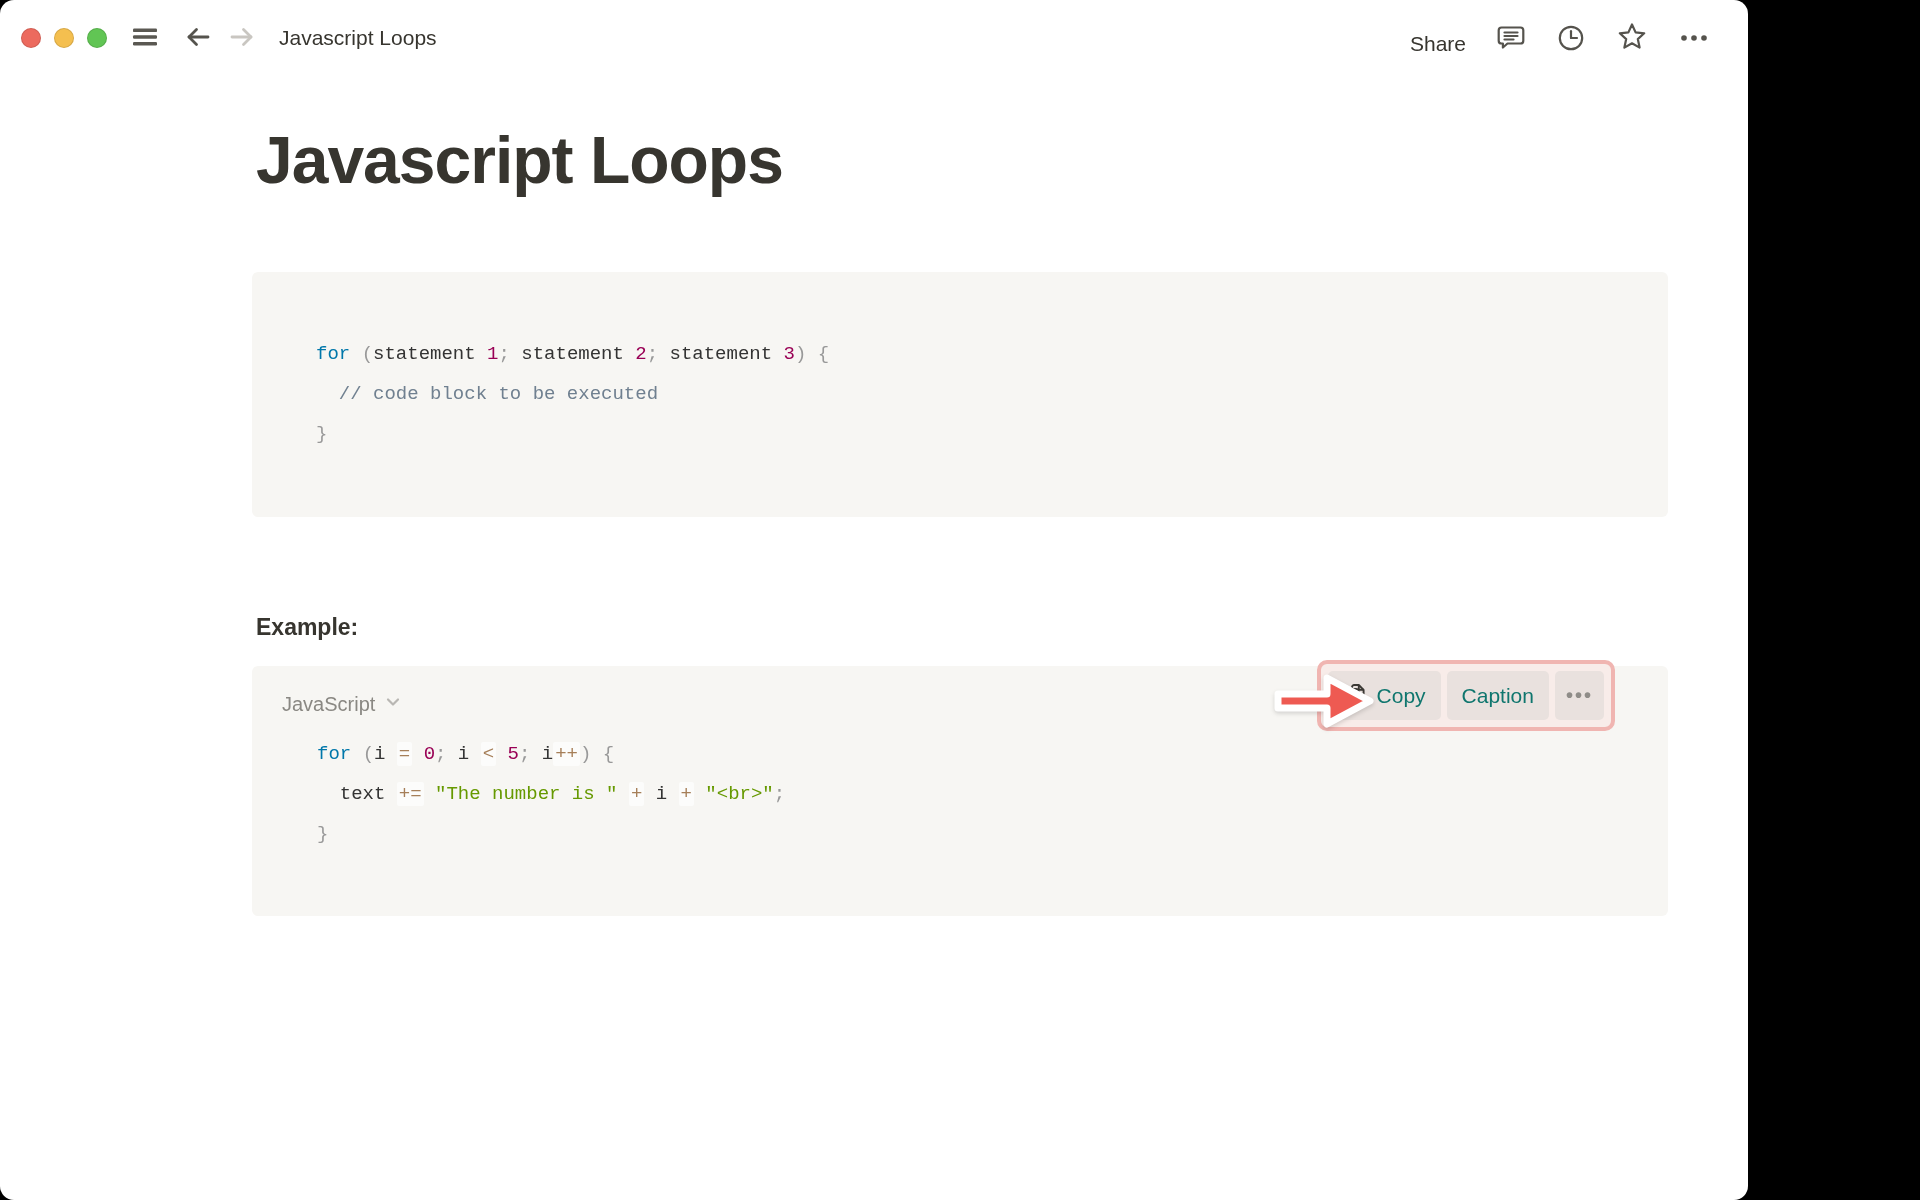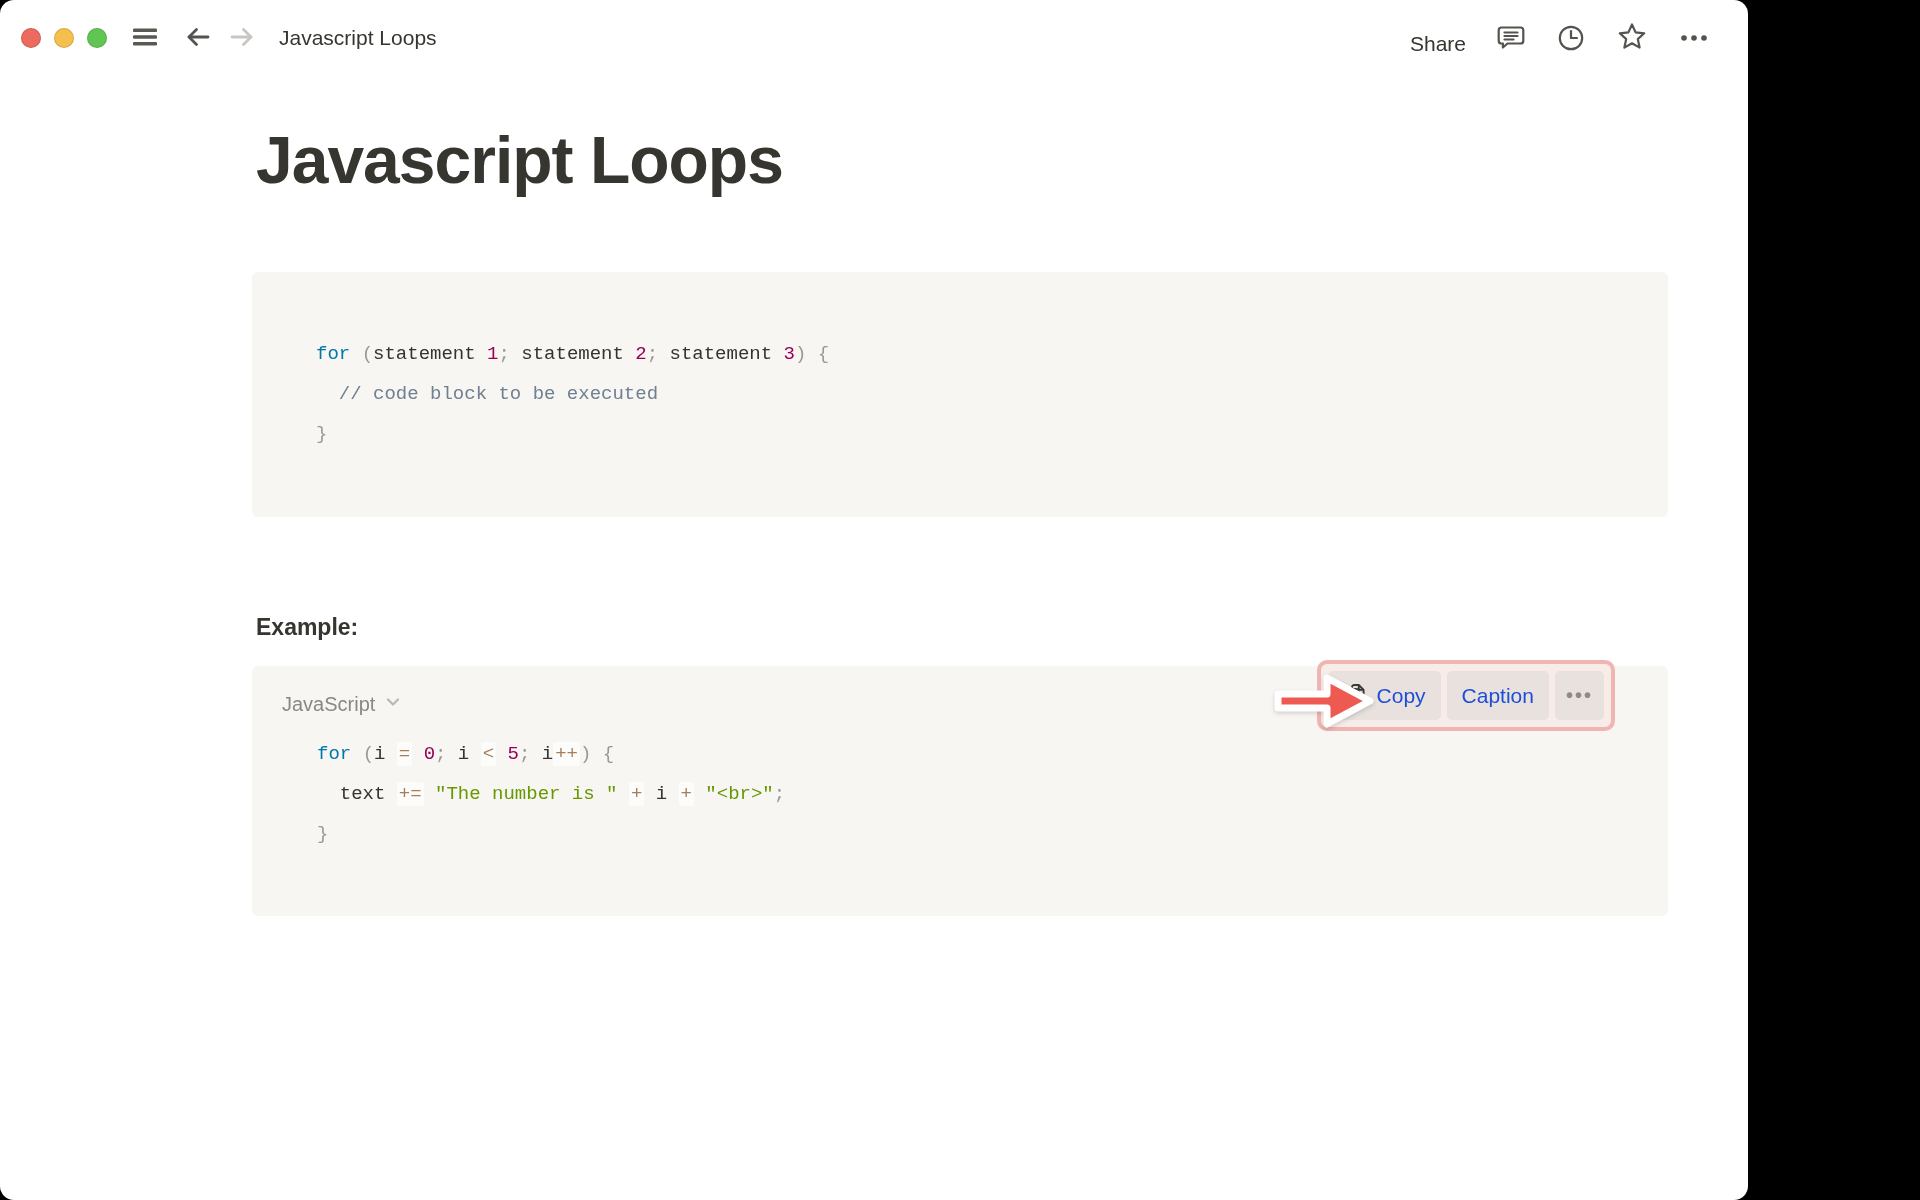--- a/index.html
+++ b/index.html
@@ -59,21 +59,21 @@
 
   
   .hl-toolbar {
     position:absolute; top:-6px; right:53px;
     border:4px solid #f0b5b1; background:#f8ece9;
     border-radius:10px; padding:7px; display:flex; gap:6px; align-items:center;
   }
   .hl-btn {
     display:flex; align-items:center; gap:9px; height:49px;
     background:#e9e1de; border:none; border-radius:5px; padding:3px 15px;
-    font-family:inherit; font-size:21px; color:#1d4ed8; cursor:pointer;
+    font-family:inherit; font-size:21px; color:#0f766e; cursor:pointer;
   }
   .hl-btn.more { color:#8f8c88; font-size:20px; letter-spacing:2px; padding:0 11px; font-weight:700; }
 
   .annot-arrow {
     position:absolute; top:3px; right:291px; z-index:3;
     filter:drop-shadow(0 2px 2px rgba(0,0,0,.15));
   }
 </style>
 </head>
 <body>

